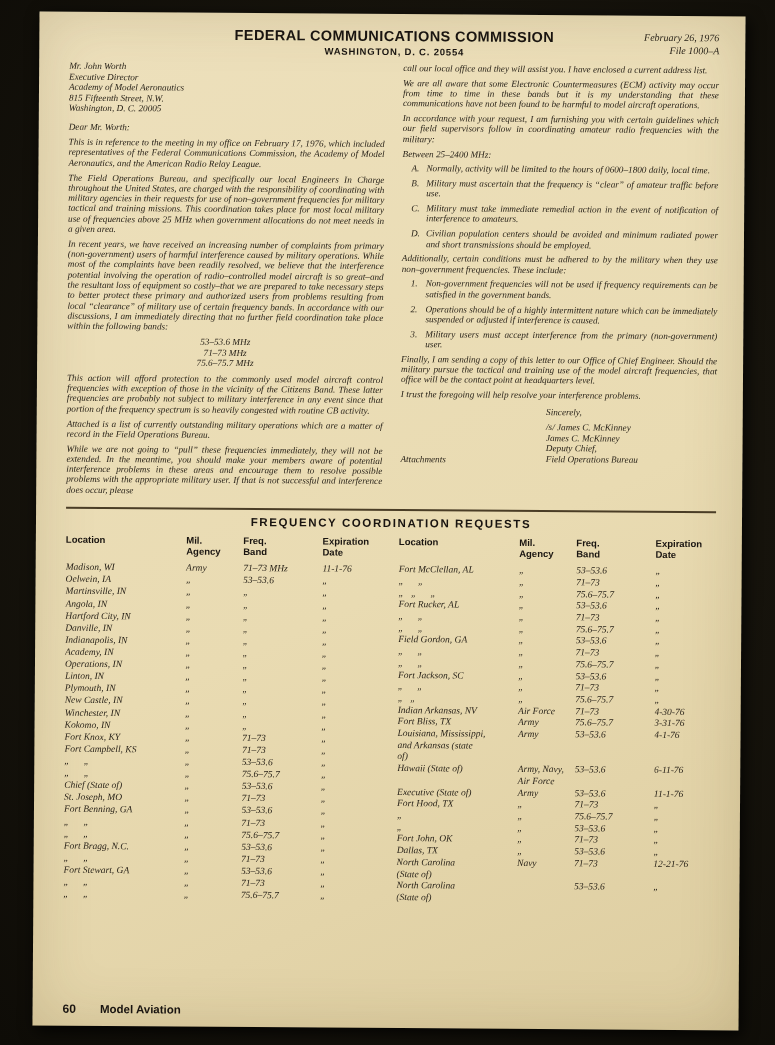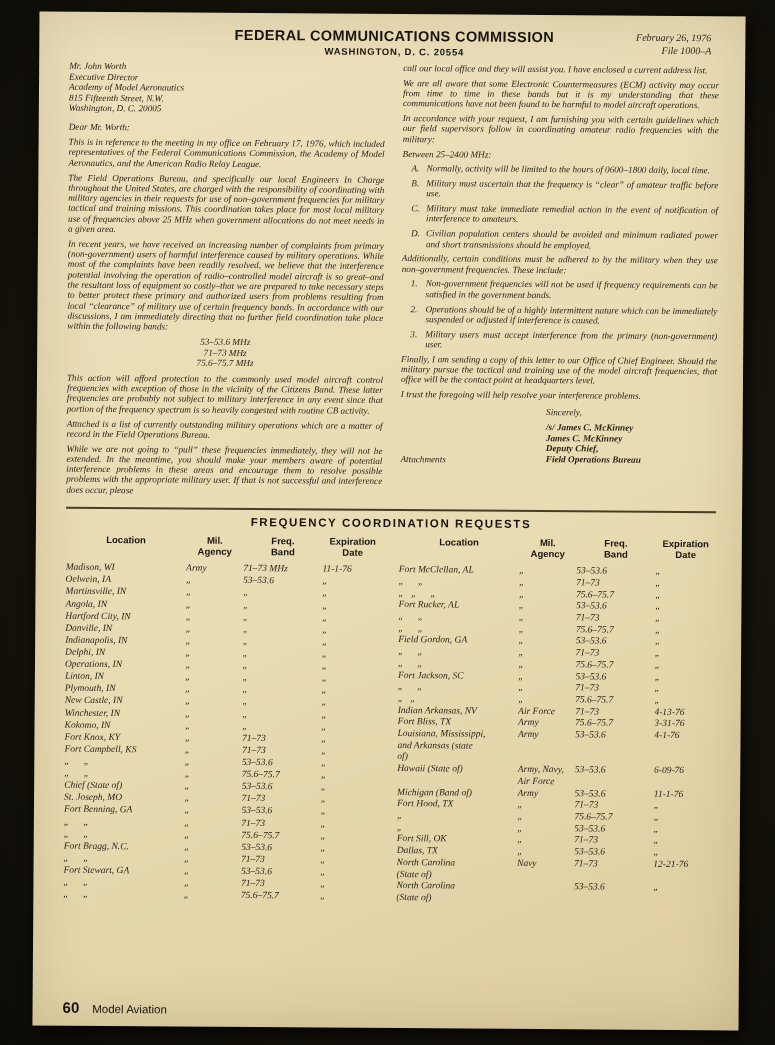--- a/index.html
+++ b/index.html
@@ -11,61 +11,61 @@
   .page{
     position:absolute;left:36px;top:14px;width:706px;height:1014px;
     box-sizing:border-box;padding:14px 26px 10px 30px;
     background:linear-gradient(155deg,#ede0bc 0%,#e9dbb2 55%,#ddcda0 100%);
     box-shadow:3px 5px 16px rgba(0,0,0,.85), inset 0 0 60px rgba(90,65,20,.18);
     transform:rotate(0.4deg);
     color:#27211a;
   }
   
   .letterhead{position:relative;text-align:center;color:#191410;}
-  .dateblock{position:absolute;right:8px;top:1px;text-align:right;font:italic 10px/1.3 "Liberation Serif",serif;color:#241e15;}
+  .dateblock{position:absolute;right:0;top:1px;text-align:right;font:italic 10px/1.3 "Liberation Serif",serif;color:#241e15;}
   .lh-title{font:bold 14.5px/1.15 "Liberation Sans",sans-serif;letter-spacing:.4px;}
   .lh-sub{font:bold 9.5px/1.5 "Liberation Sans",sans-serif;letter-spacing:.8px;}
   
   .columns{display:flex;gap:18px;margin-top:4px;}
   .col{flex:1;min-width:0;font:italic 9.2px/10.3px "Liberation Serif",serif;color:#241e15;text-align:justify;}
   .recipient{margin-bottom:8px;text-align:left;}
   .recipient div{line-height:10.6px;}
   .salutation{margin-bottom:5px;text-align:left;}
   .col p.para{margin:0 0 4.5px;}
   .center-list{text-align:center;margin:1px 0 5px;}
   .center-list div{line-height:10.6px;}
   .list-item{display:flex;margin:0 0 4.5px;padding-left:9px;}
   .list-item .marker{flex:none;width:15px;}
   .list-item .item-text{flex:1;text-align:justify;}
   .sincerely{text-align:left;margin:7px 0 4px 46%;}
   .sig-row{display:flex;justify-content:space-between;align-items:flex-end;}
   .attachments{text-align:right;}
   .sig-lines{width:54%;text-align:left;}
-  .sig-lines div{line-height:10.8px;font-weight:bold;}
+  .sig-lines div{line-height:10.8px;}
   
   .table-section{margin-top:7px;border-top:2px solid #4a3d26;padding-top:6px;}
   .table-title{text-align:center;font:bold 11.5px/1.2 "Liberation Sans",sans-serif;letter-spacing:1.6px;color:#191410;margin-bottom:7px;}
   .tables{display:flex;gap:16px;}
   table.freq-table{width:50%;border-collapse:collapse;table-layout:fixed;}
   table.freq-table col.c-loc{width:38%;}
   table.freq-table col.c-agy{width:18%;}
   table.freq-table col.c-band{width:25%;}
   table.freq-table col.c-exp{width:19%;}
   table.freq-table th{
     font:bold 9.5px/1.15 "Liberation Sans",sans-serif;color:#191410;
-    text-align:center;vertical-align:top;white-space:pre-line;padding:0 0 5px 0;
+    text-align:left;vertical-align:top;white-space:pre-line;padding:0 0 5px 0;
   }
   table.freq-table td{
     font:italic 9.5px/11.7px "Liberation Serif",serif;color:#241e15;
     vertical-align:top;white-space:pre-wrap;padding:0;overflow:hidden;
   }
   
   .footer{position:absolute;left:30px;bottom:9px;color:#191410;font-family:"Liberation Sans",sans-serif;}
-  .pageno{font-weight:bold;font-size:15px;margin-right:13px;}
-  .mag{font-weight:normal;font-size:11.5px;}
+  .pageno{font-weight:bold;font-size:12px;margin-right:24px;}
+  .mag{font-weight:bold;font-size:11.5px;}
 </style>
 </head>
 <body>
 
 <div class="page">
 
   <div class="letterhead">
     <div class="dateblock">
       <div>February 26, 1976</div>
       <div>File 1000–A</div>
@@ -208,21 +208,21 @@
               <td>„</td>
               <td>„</td>
             </tr>
             <tr>
               <td>Indianapolis, IN</td>
               <td>„</td>
               <td>„</td>
               <td>„</td>
             </tr>
             <tr>
-              <td>Delphi, IN</td>
+              <td>Academy, IN</td>
               <td>„</td>
               <td>„</td>
               <td>„</td>
             </tr>
             <tr>
               <td>Operations, IN</td>
               <td>„</td>
               <td>„</td>
               <td>„</td>
             </tr>
@@ -431,45 +431,45 @@
             <tr>
               <td>„   „</td>
               <td>„</td>
               <td>75.6–75.7</td>
               <td>„</td>
             </tr>
             <tr>
               <td>Indian Arkansas, NV</td>
               <td>Air Force</td>
               <td>71–73</td>
-              <td>4-13-76</td>
+              <td>4-30-76</td>
             </tr>
             <tr>
               <td>Fort Bliss, TX</td>
               <td>Army</td>
               <td>75.6–75.7</td>
               <td>3-31-76</td>
             </tr>
             <tr>
               <td>Louisiana, Mississippi,
 and Arkansas (state
 of)</td>
               <td>Army</td>
               <td>53–53.6</td>
               <td>4-1-76</td>
             </tr>
             <tr>
               <td>Hawaii (State of)</td>
               <td>Army, Navy,
 Air Force</td>
               <td>53–53.6</td>
-              <td>6-09-76</td>
-            </tr>
-            <tr>
-              <td>Michigan (Band of)</td>
+              <td>6-11-76</td>
+            </tr>
+            <tr>
+              <td>Executive (State of)</td>
               <td>Army</td>
               <td>53–53.6</td>
               <td>11-1-76</td>
             </tr>
             <tr>
               <td>Fort Hood, TX</td>
               <td>„</td>
               <td>71–73</td>
               <td>„</td>
             </tr>
@@ -479,21 +479,21 @@
               <td>75.6–75.7</td>
               <td>„</td>
             </tr>
             <tr>
               <td>„</td>
               <td>„</td>
               <td>53–53.6</td>
               <td>„</td>
             </tr>
             <tr>
-              <td>Fort Sill, OK</td>
+              <td>Fort John, OK</td>
               <td>„</td>
               <td>71–73</td>
               <td>„</td>
             </tr>
             <tr>
               <td>Dallas, TX</td>
               <td>„</td>
               <td>53–53.6</td>
               <td>„</td>
             </tr>

